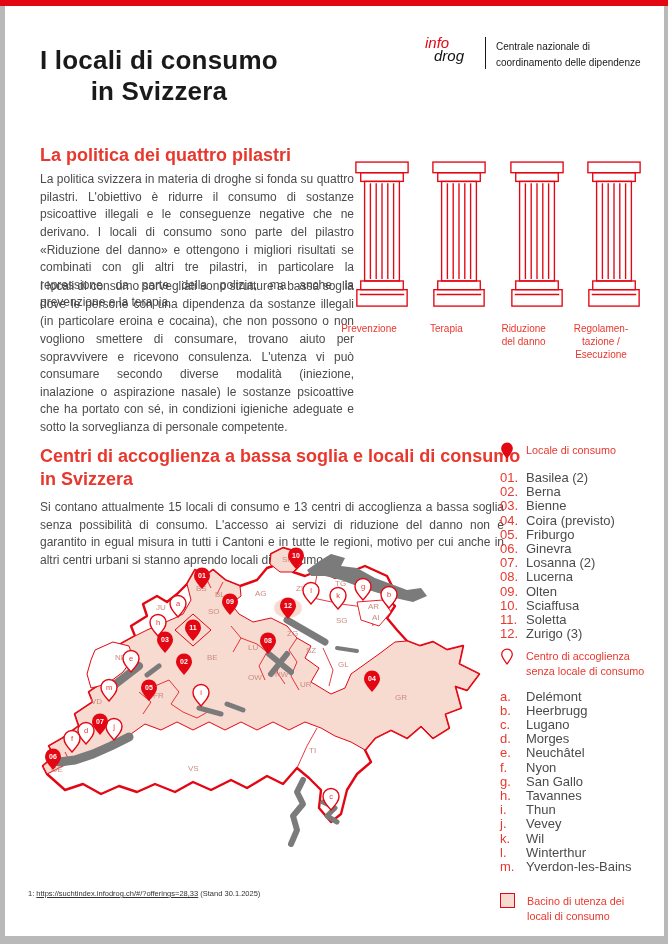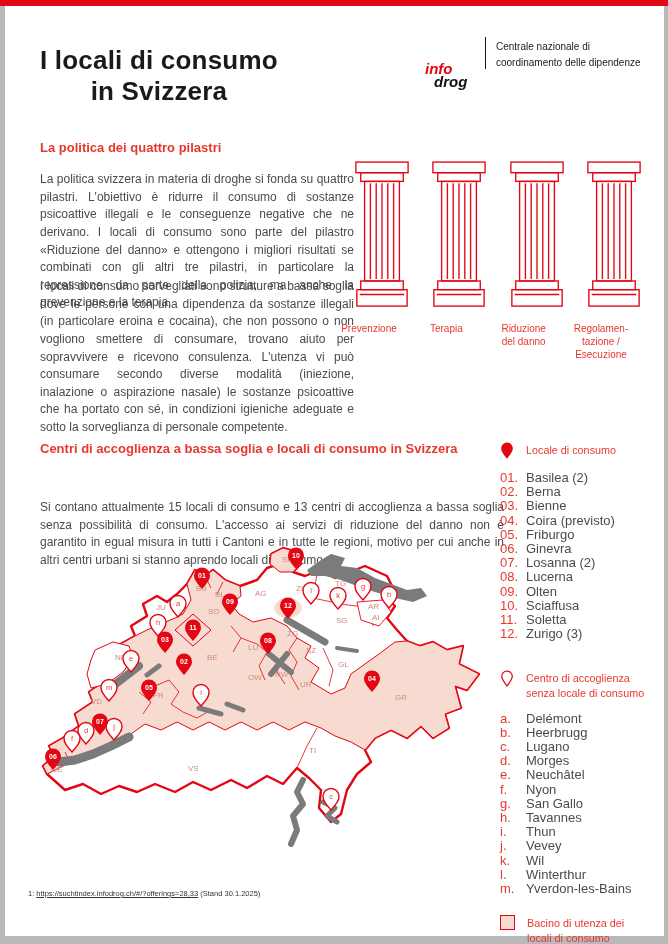--- a/index.html
+++ b/index.html
@@ -7,27 +7,27 @@
         font-family:"Liberation Sans",sans-serif;color:#4b4b4b;}
   .frame-left{position:absolute;left:0;top:0;width:5px;height:944px;background:#b9b9b9;}
   .frame-right{position:absolute;right:0;top:0;width:4px;height:944px;background:#b9b9b9;}
   .frame-bottom{position:absolute;left:0;bottom:0;width:668px;height:8px;background:#b9b9b9;}
   .topbar{position:absolute;left:0;top:0;width:668px;height:6px;background:#e30613;z-index:6;}
 
   .main-title{position:absolute;left:40px;top:28px;font-size:26px;font-weight:bold;color:#1a1a1a;
               line-height:1.18;white-space:pre-line;letter-spacing:.2px;text-align:center;}
 
   .logo{position:absolute;left:425px;top:36px;display:flex;align-items:flex-start;}
-  .logo-words{width:56px;font-style:italic;font-weight:bold;font-size:15px;line-height:13px;margin-top:26px;}
+  .logo-words{width:56px;font-style:italic;font-weight:normal;font-size:15px;line-height:13px;}
   .logo-info{color:#e30613;display:block;}
   .logo-drog{color:#111;display:block;margin-left:9px;}
   .logo-divider{width:1px;height:32px;background:#1a1a1a;margin:1px 10px 0 4px;}
   .logo-tagline{font-size:10px;color:#1a1a1a;line-height:1.55;white-space:pre-line;padding-top:3px;}
 
-  .sec-heading{position:absolute;left:40px;color:#e8382e;font-size:13px;line-height:1.28;}
+  .sec-heading{position:absolute;left:40px;color:#e8382e;font-size:18px;line-height:1.28;}
   .h1{top:129px;}
   .h2{top:430px;width:492px;}
   .body-par{position:absolute;left:40px;width:314px;font-size:12px;line-height:1.47;
             text-align:justify;color:#4b4b4b;}
   .p1{top:159px;}
   .p2{top:266px;}
   .p3{top:487px;width:464px;}
 
   .pillars{position:absolute;left:347px;top:160px;width:296px;display:flex;justify-content:space-between;}
   .pillar{width:64px;display:flex;flex-direction:column;align-items:flex-end;}
@@ -41,21 +41,21 @@
   .pin-letter{font-size:7.5px;fill:#e8382e;text-anchor:middle;}
 
   .legend{position:absolute;left:500px;top:441px;width:164px;}
   .legend-header{display:flex;align-items:flex-start;color:#e8382e;font-size:10.8px;line-height:1.35;}
   .legend-header .t{white-space:pre-line;padding-top:2px;}
   .legend-icon{width:14px;height:20px;margin-right:12px;flex:0 0 14px;}
   .legend-list{margin-top:10px;}
   .legend-row{display:flex;font-size:13px;line-height:14.2px;}
   .legend-num{color:#e8382e;width:26px;flex:0 0 26px;}
   .legend-label{color:#4b4b4b;}
-  .lh2{margin-top:28px;}
+  .lh2{margin-top:6px;}
   .ll2{margin-top:11px;}
   .lh3{margin-top:18px;}
   .swatch{width:13px;height:13px;background:#f8dbd0;border:1px solid #e30613;margin-right:12px;
           margin-top:1px;flex:0 0 13px;}
 
   .footnote{position:absolute;left:28px;top:889px;font-size:7.5px;color:#333;}
   .footnote a{color:#333;text-decoration:underline;}
 </style>
 </head>
 <body>

